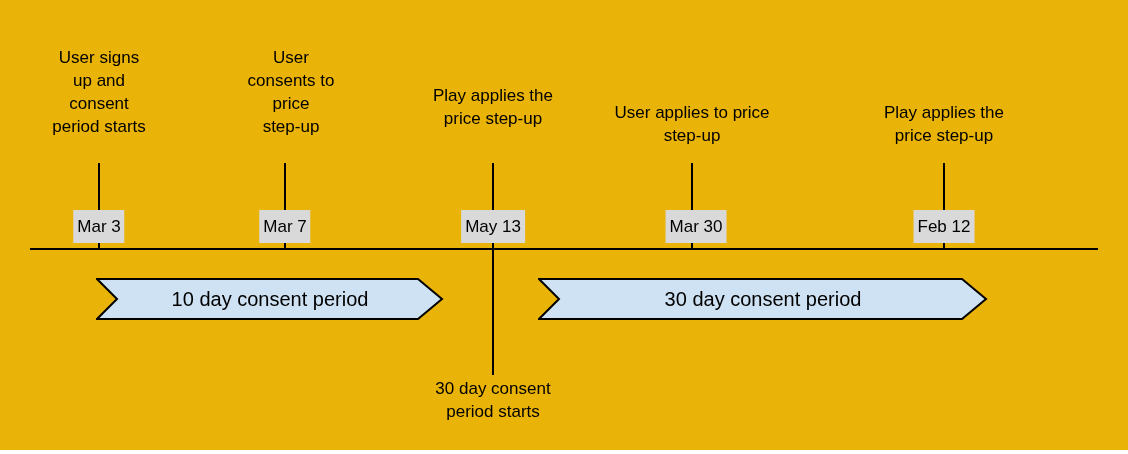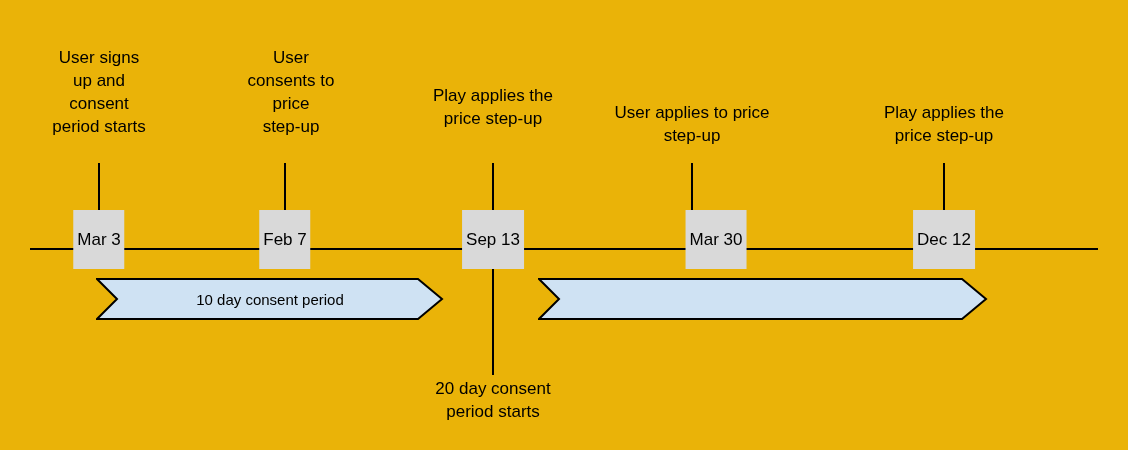--- a/index.html
+++ b/index.html
@@ -35,39 +35,39 @@
     white-space: pre-line;
     font-size: 17px;
     line-height: 23px;
   }
   .date-label {
     position: absolute;
     transform: translateX(-50%);
     background: #d9d9d9;
     font-size: 17px;
     line-height: 21px;
-    padding: 19px 4px;
+    padding: 6px 4px;
     white-space: nowrap;
   }
   .period-arrow {
     position: absolute;
     top: 278px;
   }
   .period-arrow polygon {
     stroke-width: 2px;
     stroke-linejoin: miter;
   }
   .period-label {
     position: absolute;
     top: 278px;
     height: 42px;
     display: flex;
     align-items: center;
     justify-content: center;
-    font-size: 15px;
+    font-size: 20px;
     line-height: 21px;
   }
   .note-label {
     position: absolute;
     text-align: center;
     white-space: pre-line;
     font-size: 17px;
     line-height: 23px;
   }
 </style>
@@ -86,48 +86,49 @@
     <div class="tick" style="left:98px; top:163px; height:86px"></div>
     <div class="date-label" style="left:99px; top:210px">Mar 3</div>
   </div>
 
   <div>
     <div class="event-label" style="left:231px; top:46px; width:120px">User
 consents to
 price
 step-up</div>
     <div class="tick" style="left:284px; top:163px; height:86px"></div>
-    <div class="date-label" style="left:285px; top:210px">Feb 7</div>
+    <div class="date-label" style="left:285px; top:210px">Mar 7</div>
   </div>
 
   <div>
     <div class="event-label" style="left:408px; top:84px; width:170px">Play applies the
 price step-up</div>
     <div class="tick" style="left:492px; top:163px; height:212px"></div>
-    <div class="date-label" style="left:493px; top:210px">Sep 13</div>
-    <div class="note-label" style="left:408px; top:377px; width:170px">20 day consent
+    <div class="date-label" style="left:493px; top:210px">May 13</div>
+    <div class="note-label" style="left:408px; top:377px; width:170px">30 day consent
 period starts</div>
   </div>
 
   <div>
     <div class="event-label" style="left:572px; top:101px; width:240px">User applies to price
 step-up</div>
     <div class="tick" style="left:691px; top:163px; height:86px"></div>
-    <div class="date-label" style="left:716px; top:210px">Mar 30</div>
+    <div class="date-label" style="left:696px; top:210px">Mar 30</div>
   </div>
 
   <div>
     <div class="event-label" style="left:859px; top:101px; width:170px">Play applies the
 price step-up</div>
     <div class="tick" style="left:943px; top:163px; height:86px"></div>
-    <div class="date-label" style="left:944px; top:210px">Dec 12</div>
+    <div class="date-label" style="left:944px; top:210px">Feb 12</div>
   </div>
 
   <svg class="period-arrow" style="left:96px" width="348" height="42" viewBox="0 0 348 42">
     <polygon points="1,1 322,1 346,21 322,41 1,41 21,21" stroke="#000000" fill="#cfe2f3"></polygon>
   </svg>
   <div class="period-label" style="left:96px; width:348px">10 day consent period</div>
 
   <svg class="period-arrow" style="left:538px" width="450" height="42" viewBox="0 0 450 42">
     <polygon points="1,1 424,1 448,21 424,41 1,41 21,21" stroke="#000000" fill="#cfe2f3"></polygon>
   </svg>
+  <div class="period-label" style="left:538px; width:450px">30 day consent period</div>
 
 </div>
 
 </body></html>

